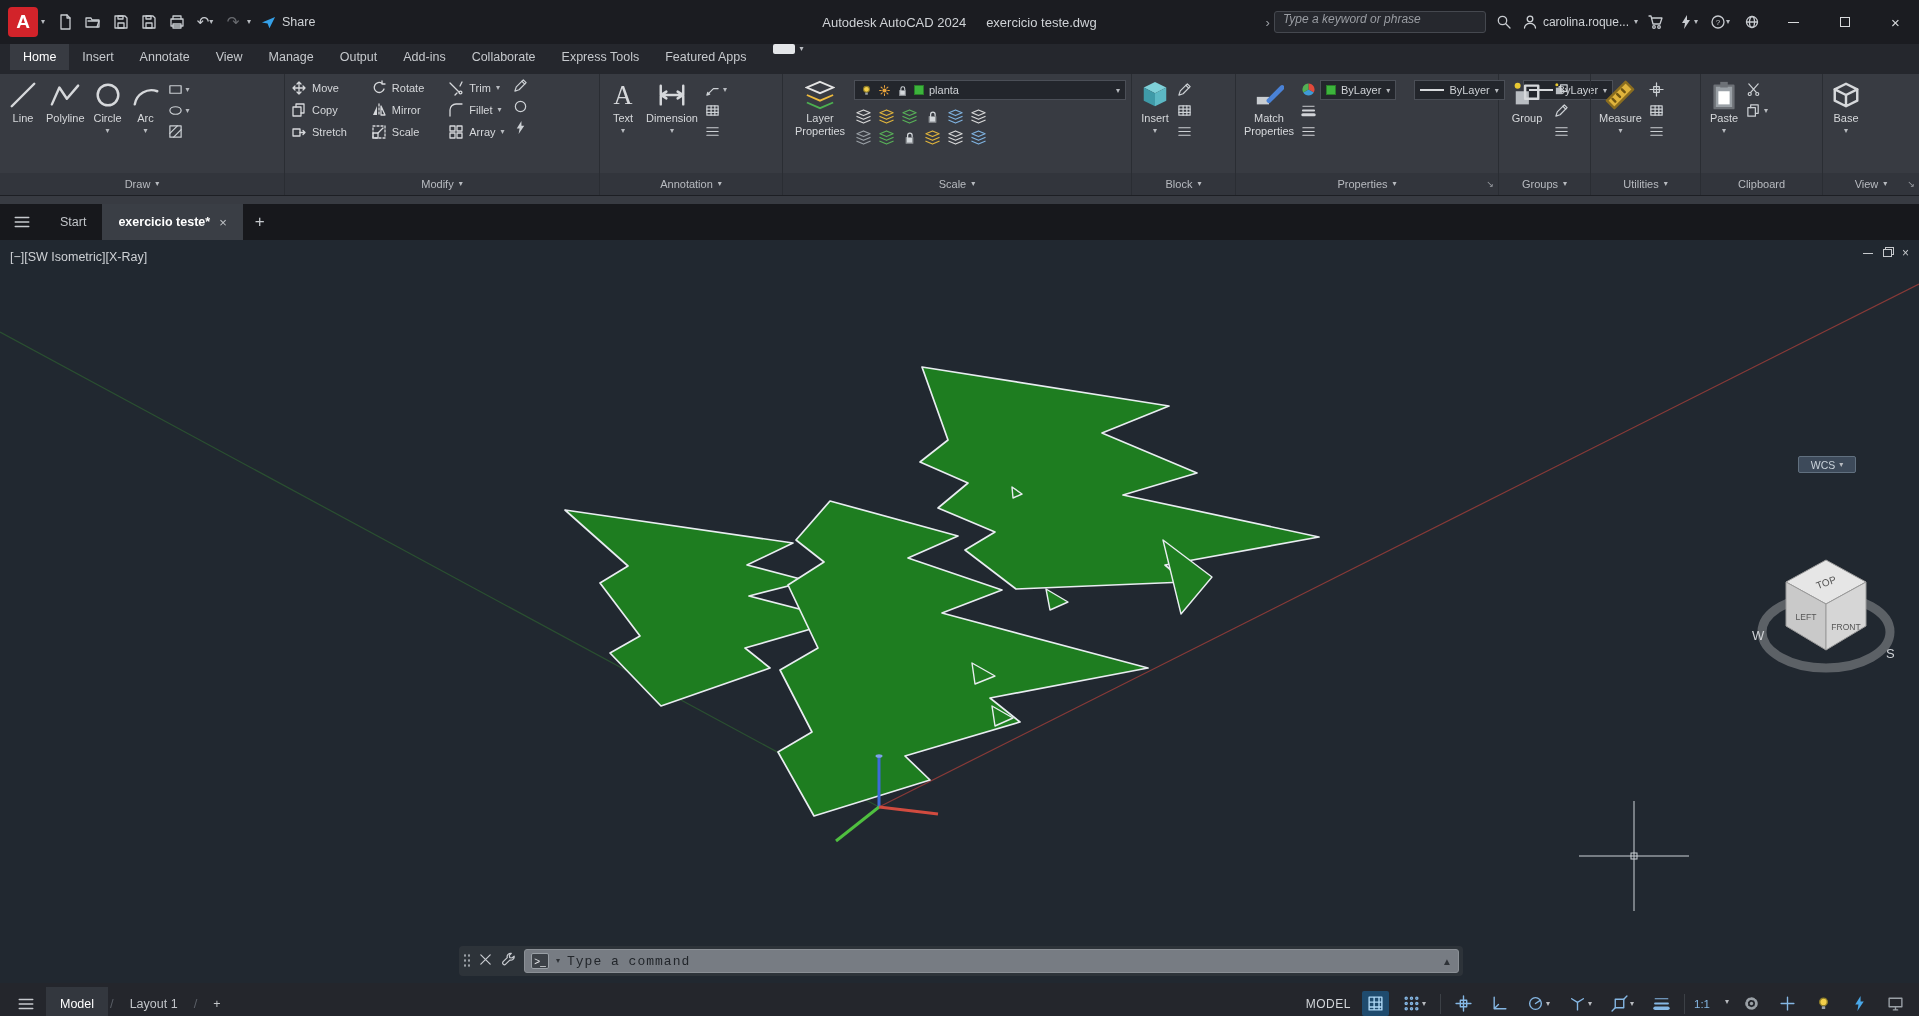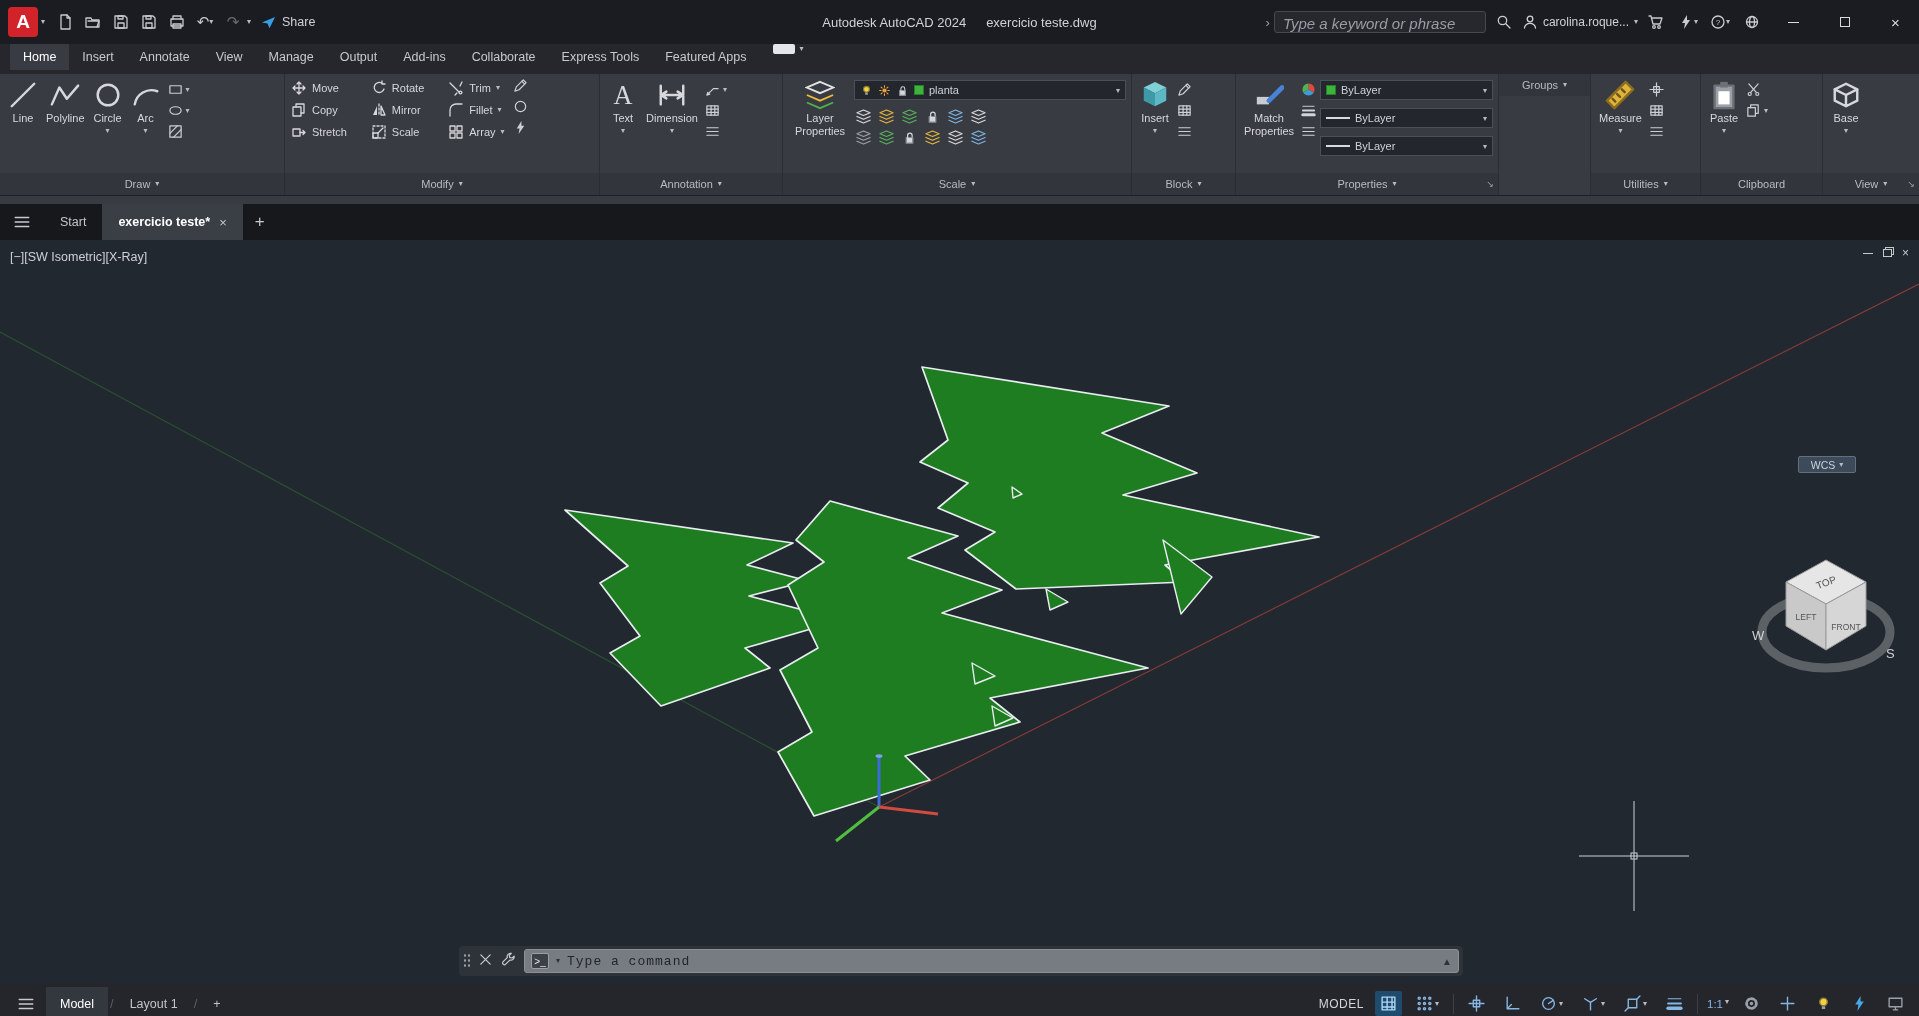--- a/index.html
+++ b/index.html
@@ -13,21 +13,21 @@
 
   
   .titlebar { height:44px; background:#1b1c21; display:flex; align-items:center; position:relative; flex:0 0 auto; }
   .logo { width:30px; height:30px; margin-left:8px; background:#d2232a; border-radius:4px; display:flex; align-items:center; justify-content:center; color:#fff; font-weight:bold; font-size:19px; }
   .tb-ic { width:26px; height:26px; display:flex; align-items:center; justify-content:center; color:#c8cbd0; margin:0 1px; font-size:15px; }
   .tb-ic svg { width:16px; height:16px; }
   .tb-group { display:flex; align-items:center; margin-left:6px; }
   .share { display:flex; align-items:center; gap:6px; margin-left:10px; font-size:12.5px; color:#cfd2d6; }
   .tb-title { position:absolute; left:50%; transform:translateX(-50%); display:flex; gap:20px; font-size:13px; color:#cfd2d6; white-space:nowrap; }
   .tb-right { margin-left:auto; display:flex; align-items:center; gap:4px; padding-right:0; }
-  .searchbox { width:212px; height:22px; background:#26282e; border:1px solid #45484f; border-radius:3px; display:flex; align-items:flex-end; padding:0 8px; font-size:15px; font-style:italic; color:#9a9da3; }
+  .searchbox { width:212px; height:22px; background:#26282e; border:1px solid #45484f; border-radius:3px; display:flex; align-items:flex-start; padding:0 8px; font-size:12px; font-style:italic; color:#9a9da3; }
   .userchip { display:flex; align-items:center; gap:5px; font-size:12px; color:#cfd2d6; }
   .winbtn { width:47px; height:44px; display:flex; align-items:center; justify-content:center; color:#d8dadd; font-size:15px; }
   .winbtn .bar { width:11px; height:1px; background:#d8dadd; }
   .winbtn .box { width:10px; height:10px; border:1px solid #d8dadd; }
 
   
   .rtabs { height:30px; background:#25272d; display:flex; align-items:flex-start; padding-left:10px; flex:0 0 auto; }
   .rtab { padding:6px 13px; font-size:12.5px; color:#c6c9cd; cursor:default; }
   .rtab.active { background:#383b42; color:#ffffff; }
   .rtab-extra { display:flex; align-items:center; gap:4px; margin-left:14px; padding-bottom:7px; color:#d8dadd; }
@@ -92,21 +92,21 @@
   .sbtab { padding:10px 14px; font-size:12.5px; color:#c2c5c9; }
   .sbtab.active { background:#33373e; color:#ffffff; }
   .sb-slash { color:#5a5e66; font-size:13px; padding:0 2px; }
   .sb-right { margin-left:auto; display:flex; align-items:center; gap:9px; }
   .sb-label { font-size:12px; color:#d2d5d9; letter-spacing:0.5px; margin-right:2px; }
   .sbtn { display:flex; align-items:center; gap:2px; color:#85b7e4; padding:4px 5px; border-radius:2px; }
   .sbtn svg { width:17px; height:17px; }
   .sbtn.active { background:#1f4b6e; color:#aed8f5; }
   .sbtn.gray { color:#9aa0a6; }
   .sb-sep { width:1px; height:20px; background:#3c4046; }
-  .sb-scale { font-size:11.5px; color:#85b7e4; display:flex; align-items:flex-start; gap:2px; }
+  .sb-scale { font-size:11.5px; color:#85b7e4; display:flex; align-items:flex-start; gap:15px; }
 </style>
 </head>
 <body>
 
 <svg style="position:absolute;width:0;height:0;overflow:hidden" aria-hidden="true">
   <symbol id="i-new" viewBox="0 0 16 16">
       <path d="M4 1h6l3 3v11H4z"></path>
       <path d="M10 1v3h3"></path>
     </symbol>
   <symbol id="i-open" viewBox="0 0 16 16">
@@ -760,21 +760,21 @@
           <svg class="ic" style="width:15px;height:15px">
               <use href="#i-wheel"></use>
             </svg>
           <svg class="ic" style="width:15px;height:15px">
               <use href="#i-lwt"></use>
             </svg>
           <svg class="ic" style="width:15px;height:15px">
               <use href="#i-menu"></use>
             </svg>
         </div>
-        <div style="display:flex;flex-direction:column;gap:8px;flex:1;padding-top:2px">
+        <div style="display:flex;flex-direction:row;gap:18px;flex:1;padding-top:2px">
           <div class="field">
               <span class="sw-green"></span>
               <span>ByLayer</span>
               <span class="fcaret">▾</span>
             </div>
           <div class="field">
               <span class="sw-line"></span>
               <span>ByLayer</span>
               <span class="fcaret">▾</span>
             </div>
@@ -786,20 +786,45 @@
         </div>
       </div>
       <div class="panel-label">
           <span>Properties</span>
           <span class="caret">▾</span>
           <span class="launch">↘</span>
         </div>
     </div>
 
     <div class="panel" style="width:92px">
+      <div class="panel-body">
+        <div class="bigbtn" style="width:46px">
+            <svg class="ic">
+              <use href="#i-group"></use>
+            </svg>
+            <span>Group</span>
+          </div>
+        <div class="smallcol">
+          <span class="srow">
+              <svg class="ic">
+                <use href="#i-group"></use>
+              </svg>
+            </span>
+          <span class="srow">
+              <svg class="ic">
+                <use href="#i-pencil"></use>
+              </svg>
+            </span>
+          <span class="srow">
+              <svg class="ic">
+                <use href="#i-menu"></use>
+              </svg>
+            </span>
+        </div>
+      </div>
       <div class="panel-label">
           <span>Groups</span>
           <span class="caret">▾</span>
         </div>
     </div>
 
     <div class="panel" style="width:110px">
       <div class="panel-body">
         <div class="bigbtn">
             <svg class="ic">

